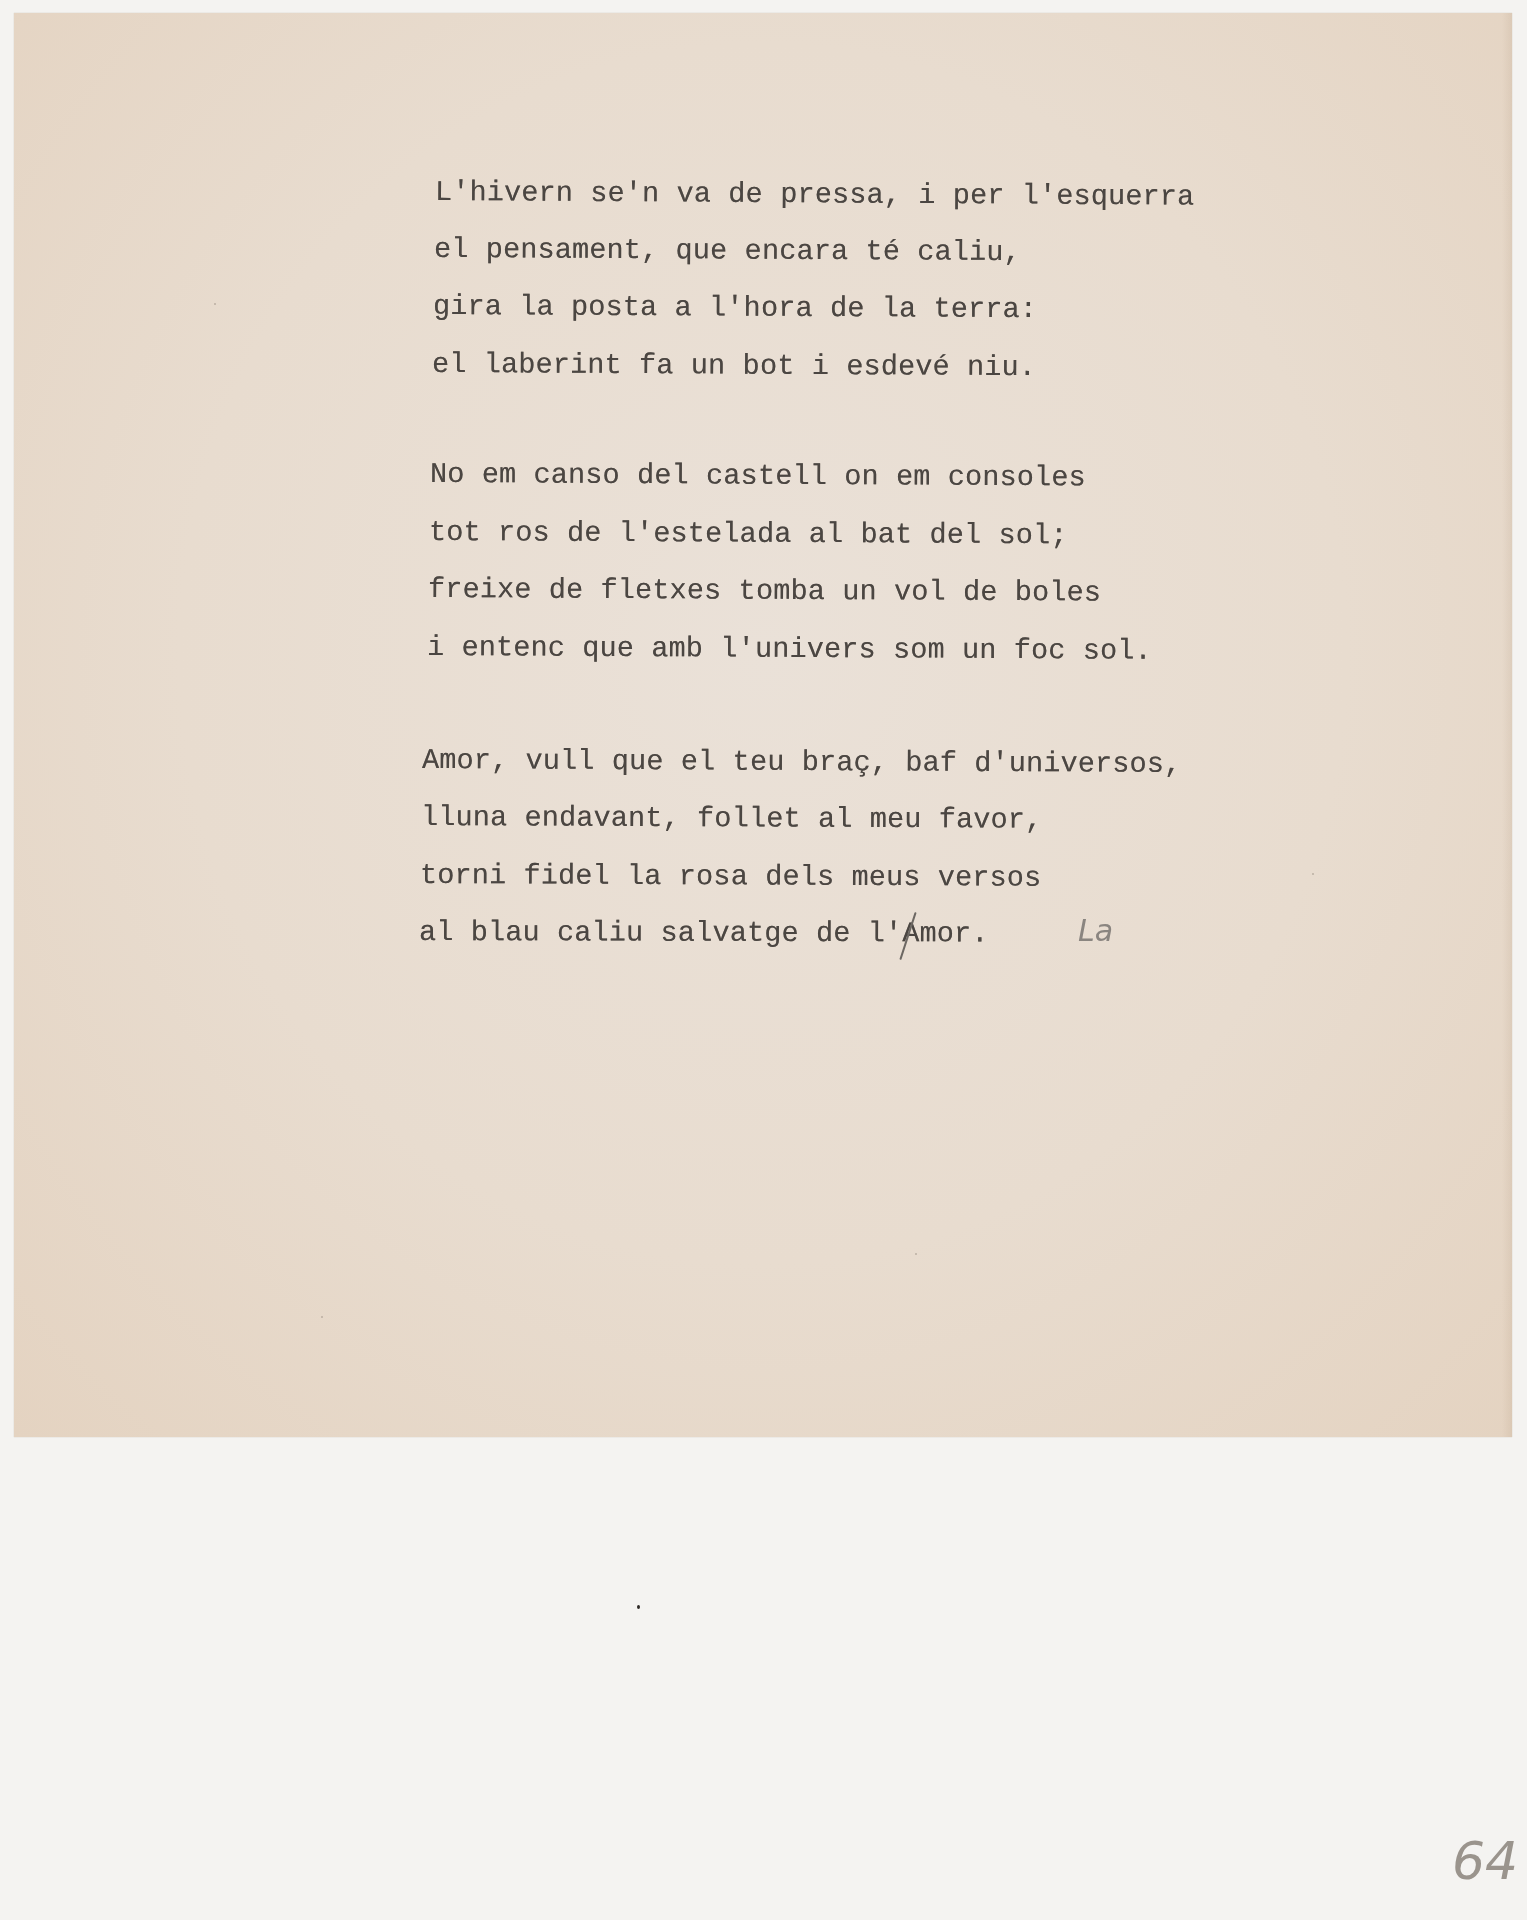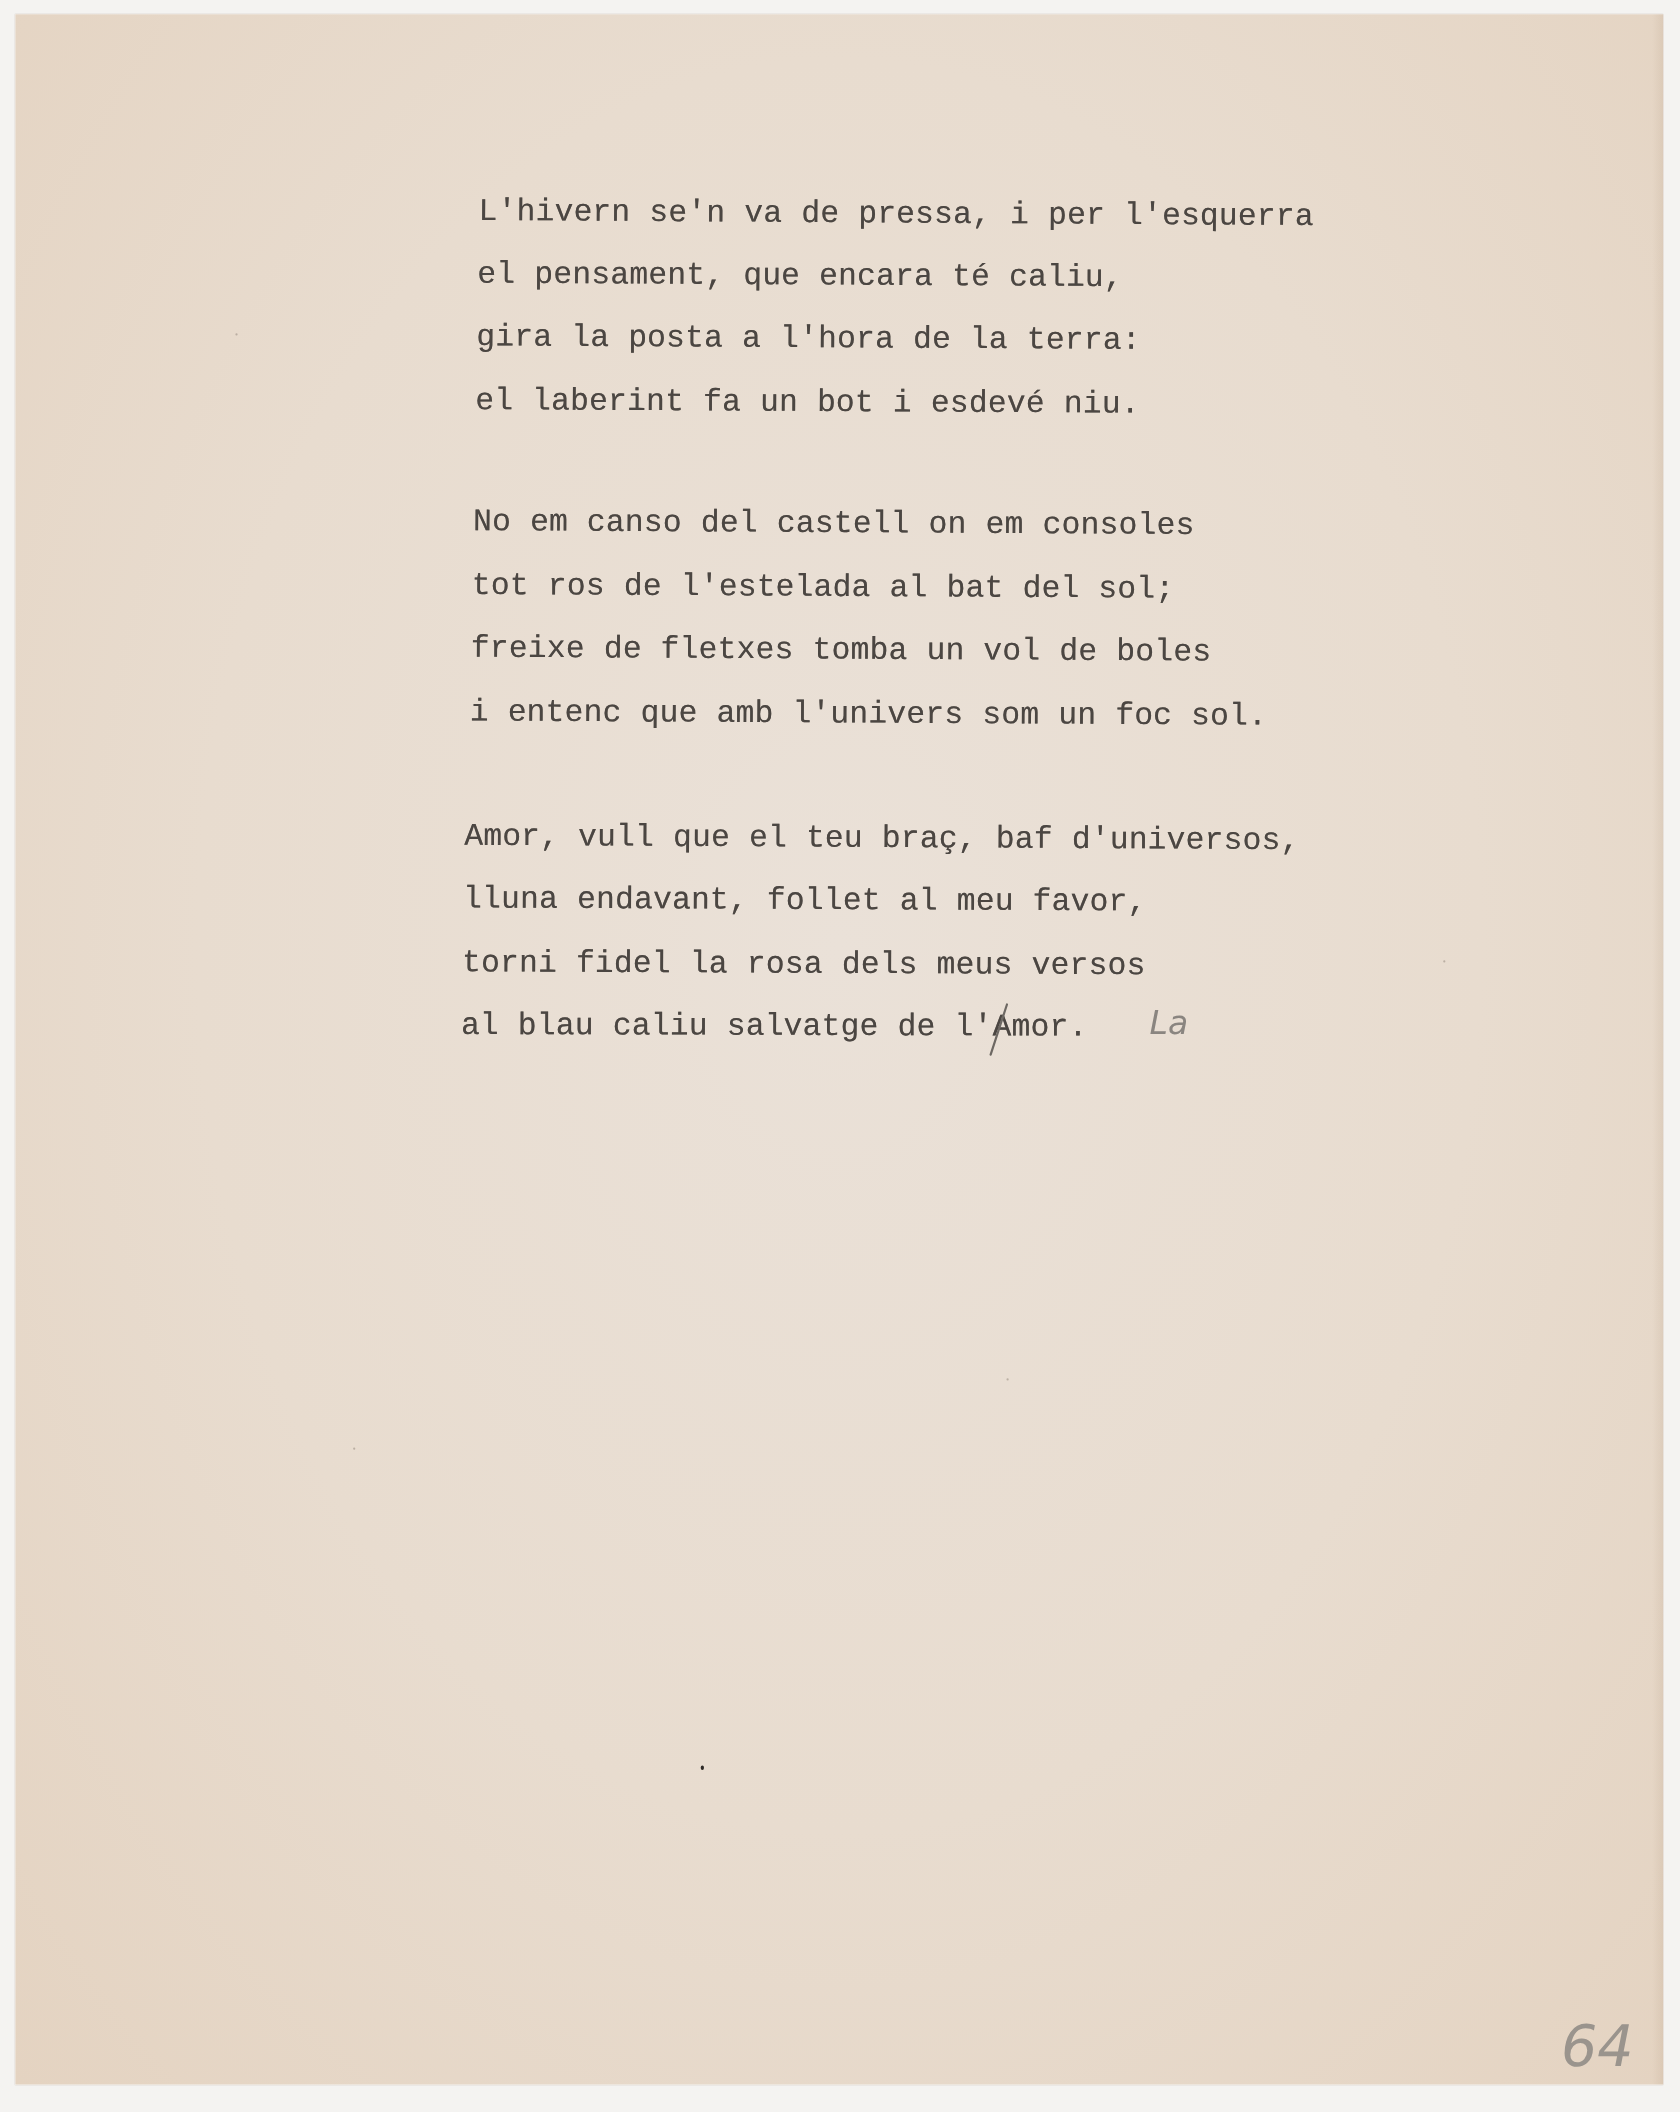--- a/index.html
+++ b/index.html
@@ -11,21 +11,21 @@
       height: 1920px;
       background: #f4f3f1;
       position: relative;
       overflow: hidden;
     }
     .page {
       position: absolute;
       left: 14px;
       top: 13px;
       width: 1498px;
-      height: 1882px;
+      height: 1424px;
       background: radial-gradient(ellipse at 50% 45%, #eae1d8 0%, #e8dccf 55%, #e4d3c1 100%);
       box-shadow: 0 0 1px rgba(120, 100, 80, 0.35);
     }
     .page::after {
       content: "";
       position: absolute;
       right: 0;
       top: 0;
       bottom: 0;
       width: 10px;
@@ -45,20 +45,21 @@
       position: absolute;
       left: 0;
       top: 0;
     }
     .pencil {
       position: absolute;
       font-family: "DejaVu Sans", sans-serif;
       color: #8a8580;
       font-style: italic;
       font-weight: 300;
+      margin-left: 33px;
     }
     .strike {
       position: absolute;
       width: 2px;
       height: 50px;
       background: #6d6863;
       transform: rotate(18deg);
       border-radius: 1px;
     }
     .speck {

